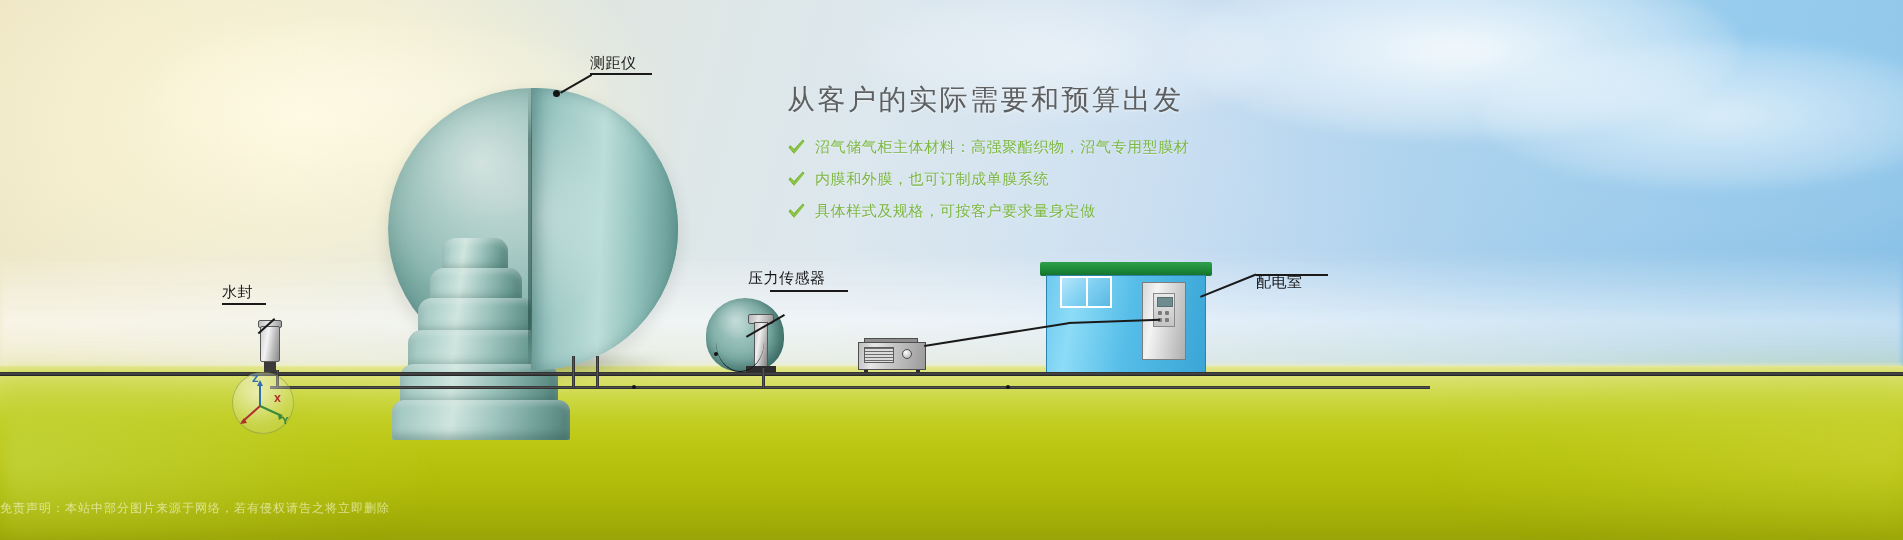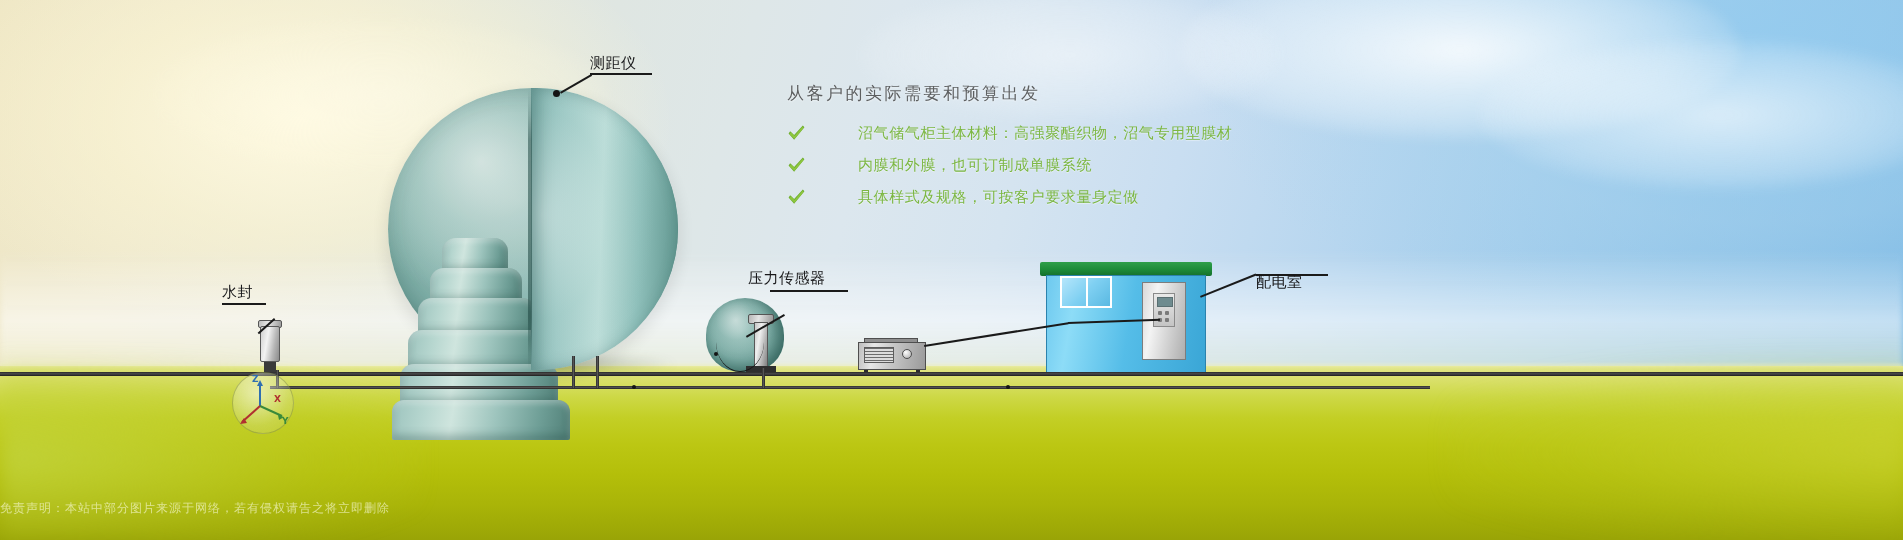--- a/index.html
+++ b/index.html
@@ -229,32 +229,32 @@
   .gz-circle {
     position:absolute; left:0; top:0; width:62px; height:62px; border-radius:50%;
     background:radial-gradient(circle at 40% 35%, rgba(255,255,255,0.55), rgba(225,232,180,0.25) 60%, rgba(200,212,120,0.15) 100%);
     border:1px solid rgba(120,130,60,0.45);
   }
   .gz-lbl { position:absolute; font-size:9px; font-family:"DejaVu Sans", sans-serif; font-weight:bold; }
   
   .textblock { position:absolute; left:787px; top:82px; width:760px; }
   .subhead {
     font-family:"DejaVu Sans", sans-serif;
-    font-size:17px; color:#5d5f60; letter-spacing:2.5px; line-height:1.3;
+    font-size:28px; color:#5d5f60; letter-spacing:2.5px; line-height:1.3;
     text-shadow:0 1px 2px rgba(255,255,255,0.6);
   }
   .headline {
     margin-top:7px;
     font-family:"DejaVu Sans", sans-serif;
     font-size:40px; font-weight:bold; color:#0f1011; letter-spacing:1px;
     line-height:1.18;
     text-shadow:0 1px 3px rgba(255,255,255,0.5);
   }
   .bullets { margin-top:20px; }
-  .bullet { display:flex; align-items:center; margin-bottom:13px;gap:43px; }
+  .bullet { display:flex; align-items:center; margin-bottom:13px; }
   .check { width:19px; height:19px; margin-right:9px; flex:0 0 auto; }
   .bullet-text {
     font-family:"DejaVu Sans", sans-serif;
     font-size:15px; color:#7cb742; letter-spacing:.6px;
     text-shadow:0 1px 1px rgba(255,255,255,0.55);
   }
   
   .disclaimer {
     position:absolute; left:0; top:500px; width:1903px; text-align:left;
     font-family:"DejaVu Sans", sans-serif;

